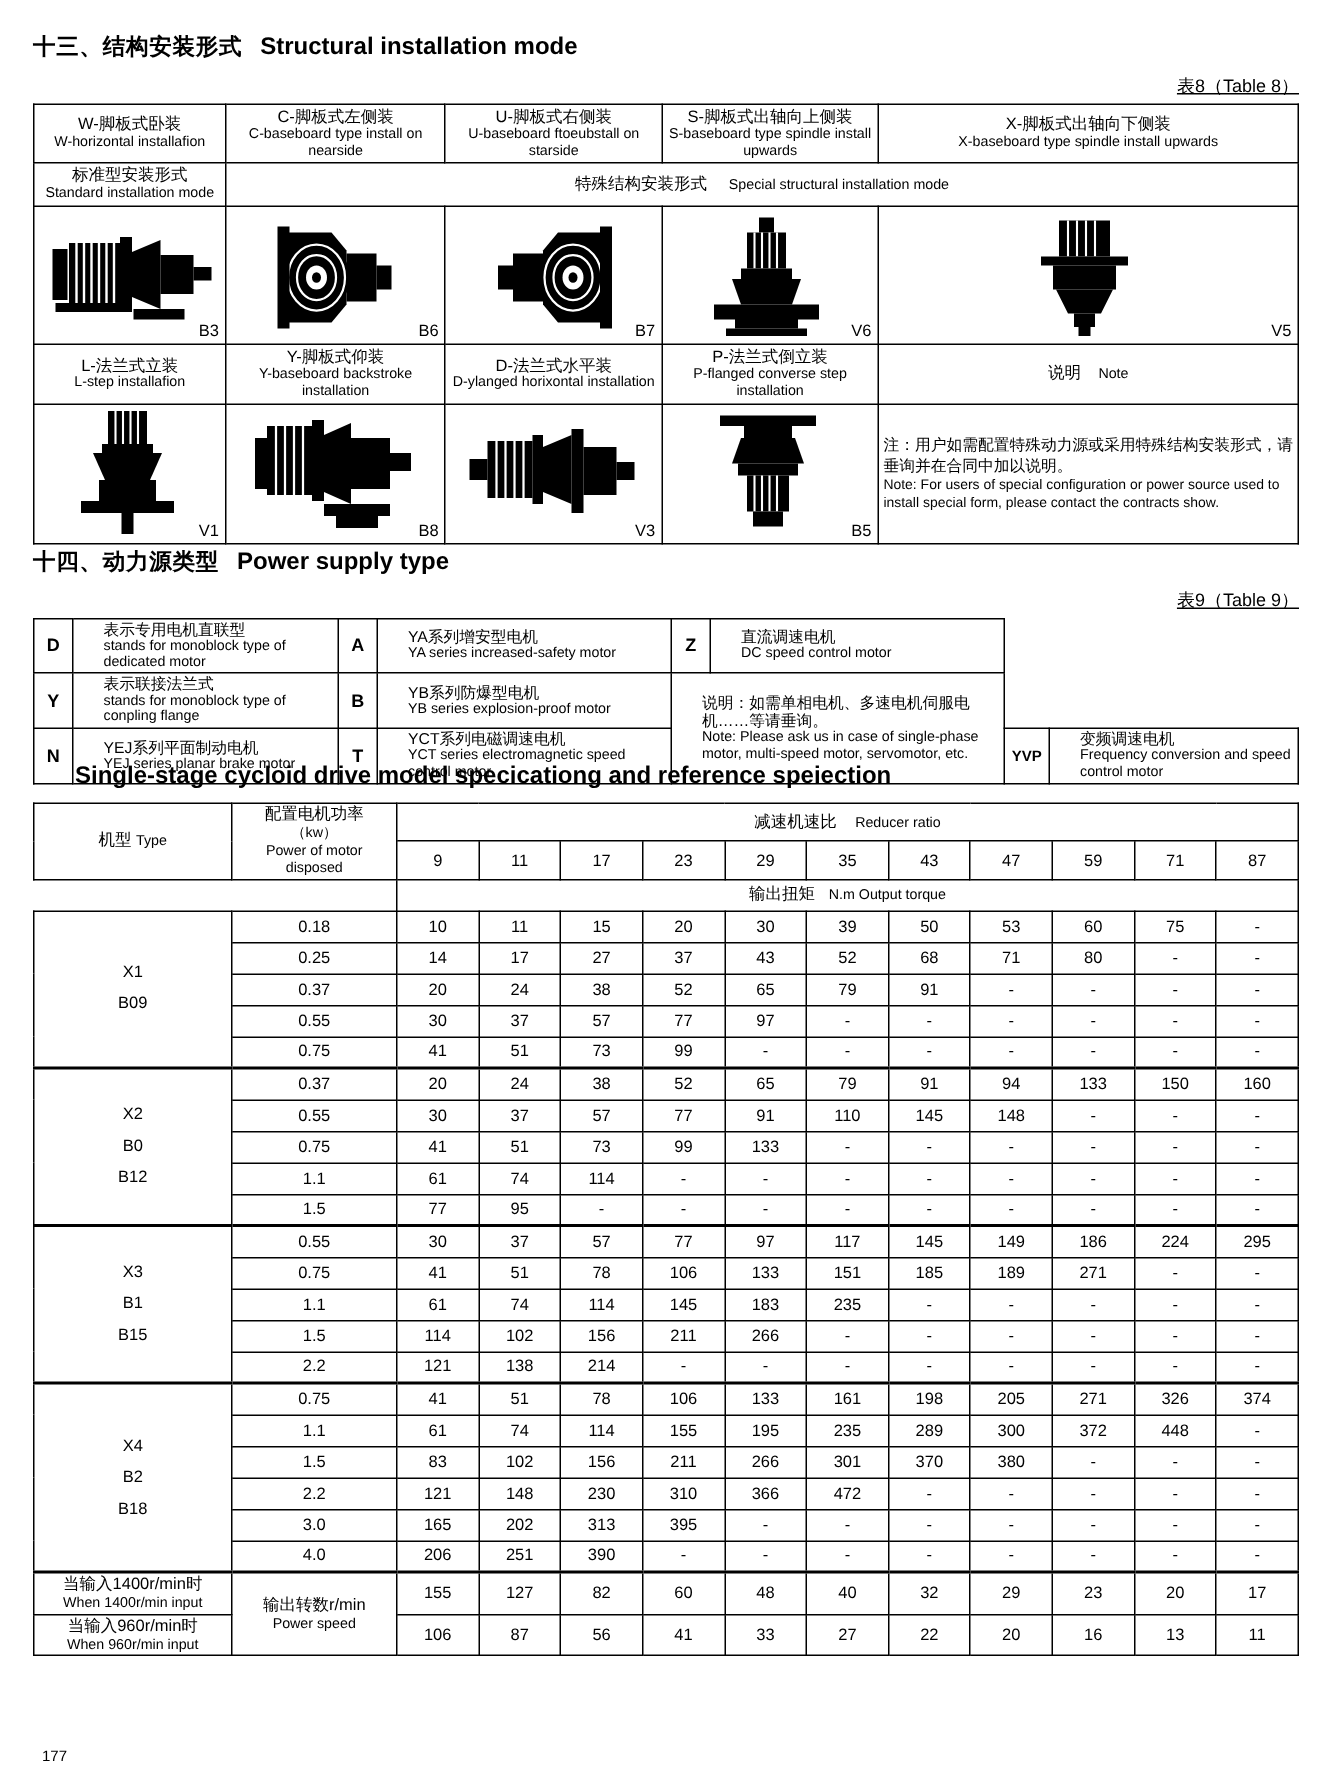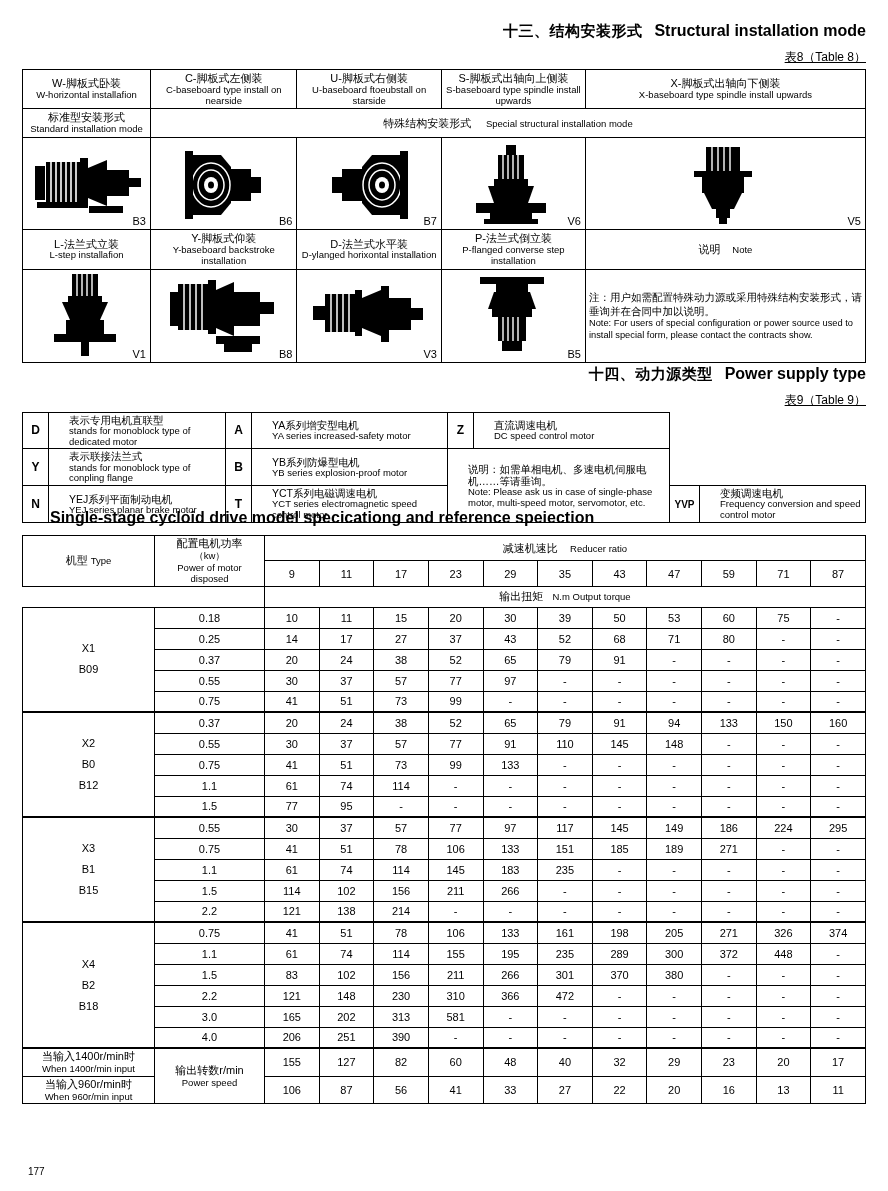--- a/index.html
+++ b/index.html
@@ -10,21 +10,20 @@
     font-family: "Liberation Sans", sans-serif;
     color: #000;
     position: relative;
   }
   .page { padding: 18px 22px 0 22px; }
 
   
   .sec-head {
     display: flex; align-items: baseline; gap: 12px;
     margin: 4px 0 8px 0;
-    justify-content: flex-end;
   }
   .sec-num { font-size: 15px; font-weight: bold; letter-spacing: .5px; }
   .sec-en { font-size: 16px; font-weight: bold; }
   .tablelabel { font-size: 12px; text-align: right; margin-bottom: 3px; text-decoration: underline; }
 
   
   table { border-collapse: collapse; width: 100%; }
   td, th { border: 1px solid #000; padding: 1px 2px; font-size: 10.5px; text-align:center; vertical-align: middle; }
 
   .cell-cn { font-size: 11px; line-height: 1.15; }
@@ -698,21 +697,21 @@
           <td>-</td>
           <td>-</td>
           <td>-</td>
           <td>-</td>
         </tr>
         <tr>
           <td>3.0</td>
           <td>165</td>
           <td>202</td>
           <td>313</td>
-          <td>581</td>
+          <td>395</td>
           <td>-</td>
           <td>-</td>
           <td>-</td>
           <td>-</td>
           <td>-</td>
           <td>-</td>
           <td>-</td>
         </tr>
         <tr>
           <td>4.0</td>

